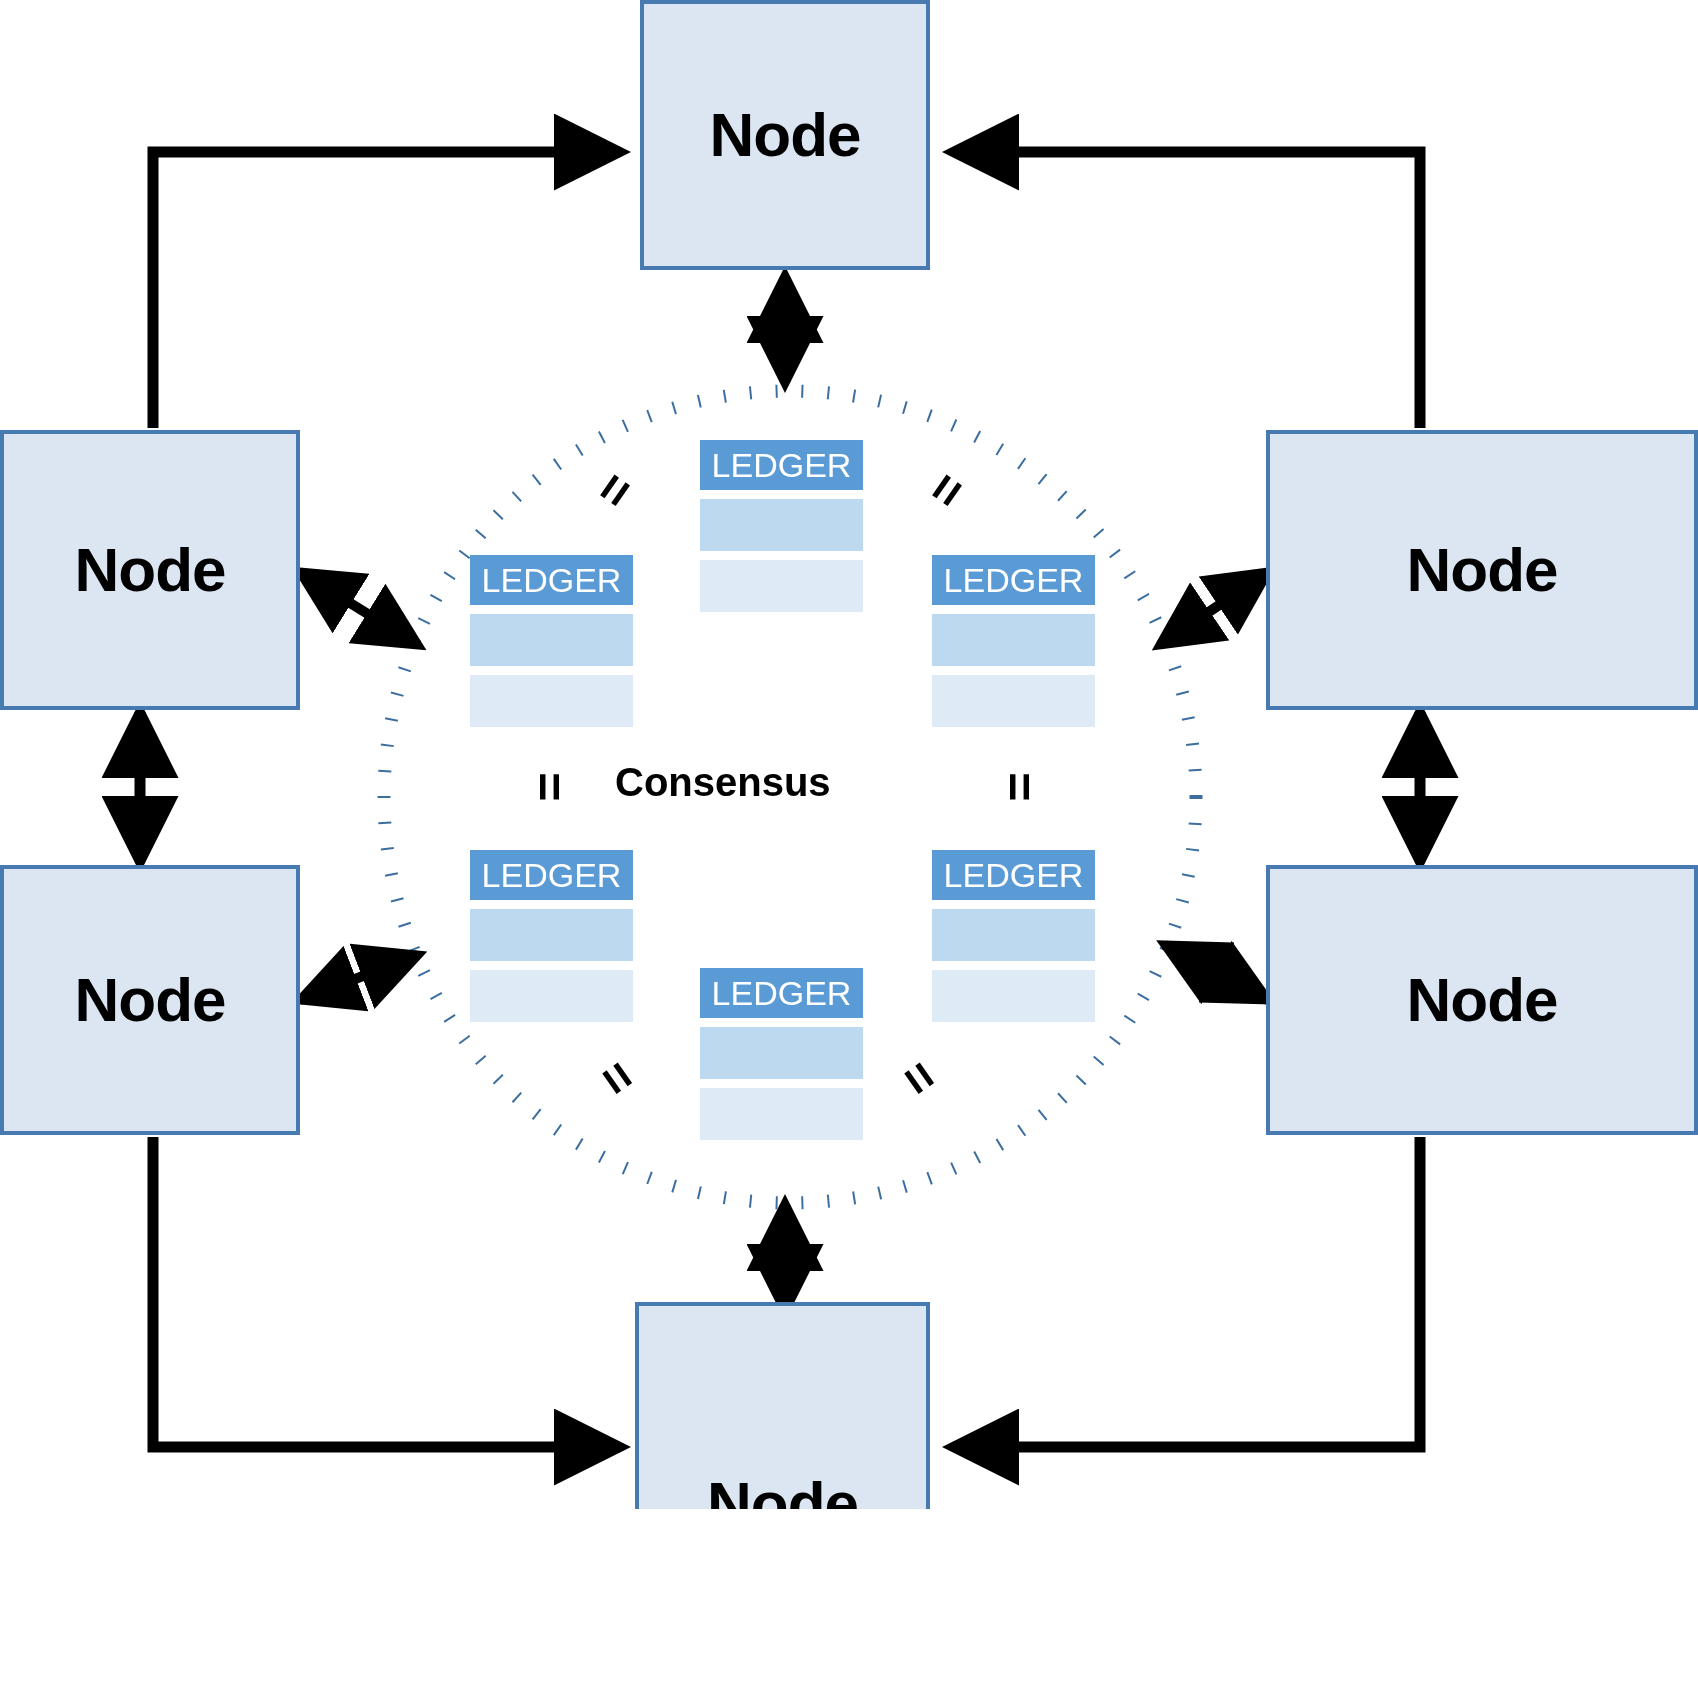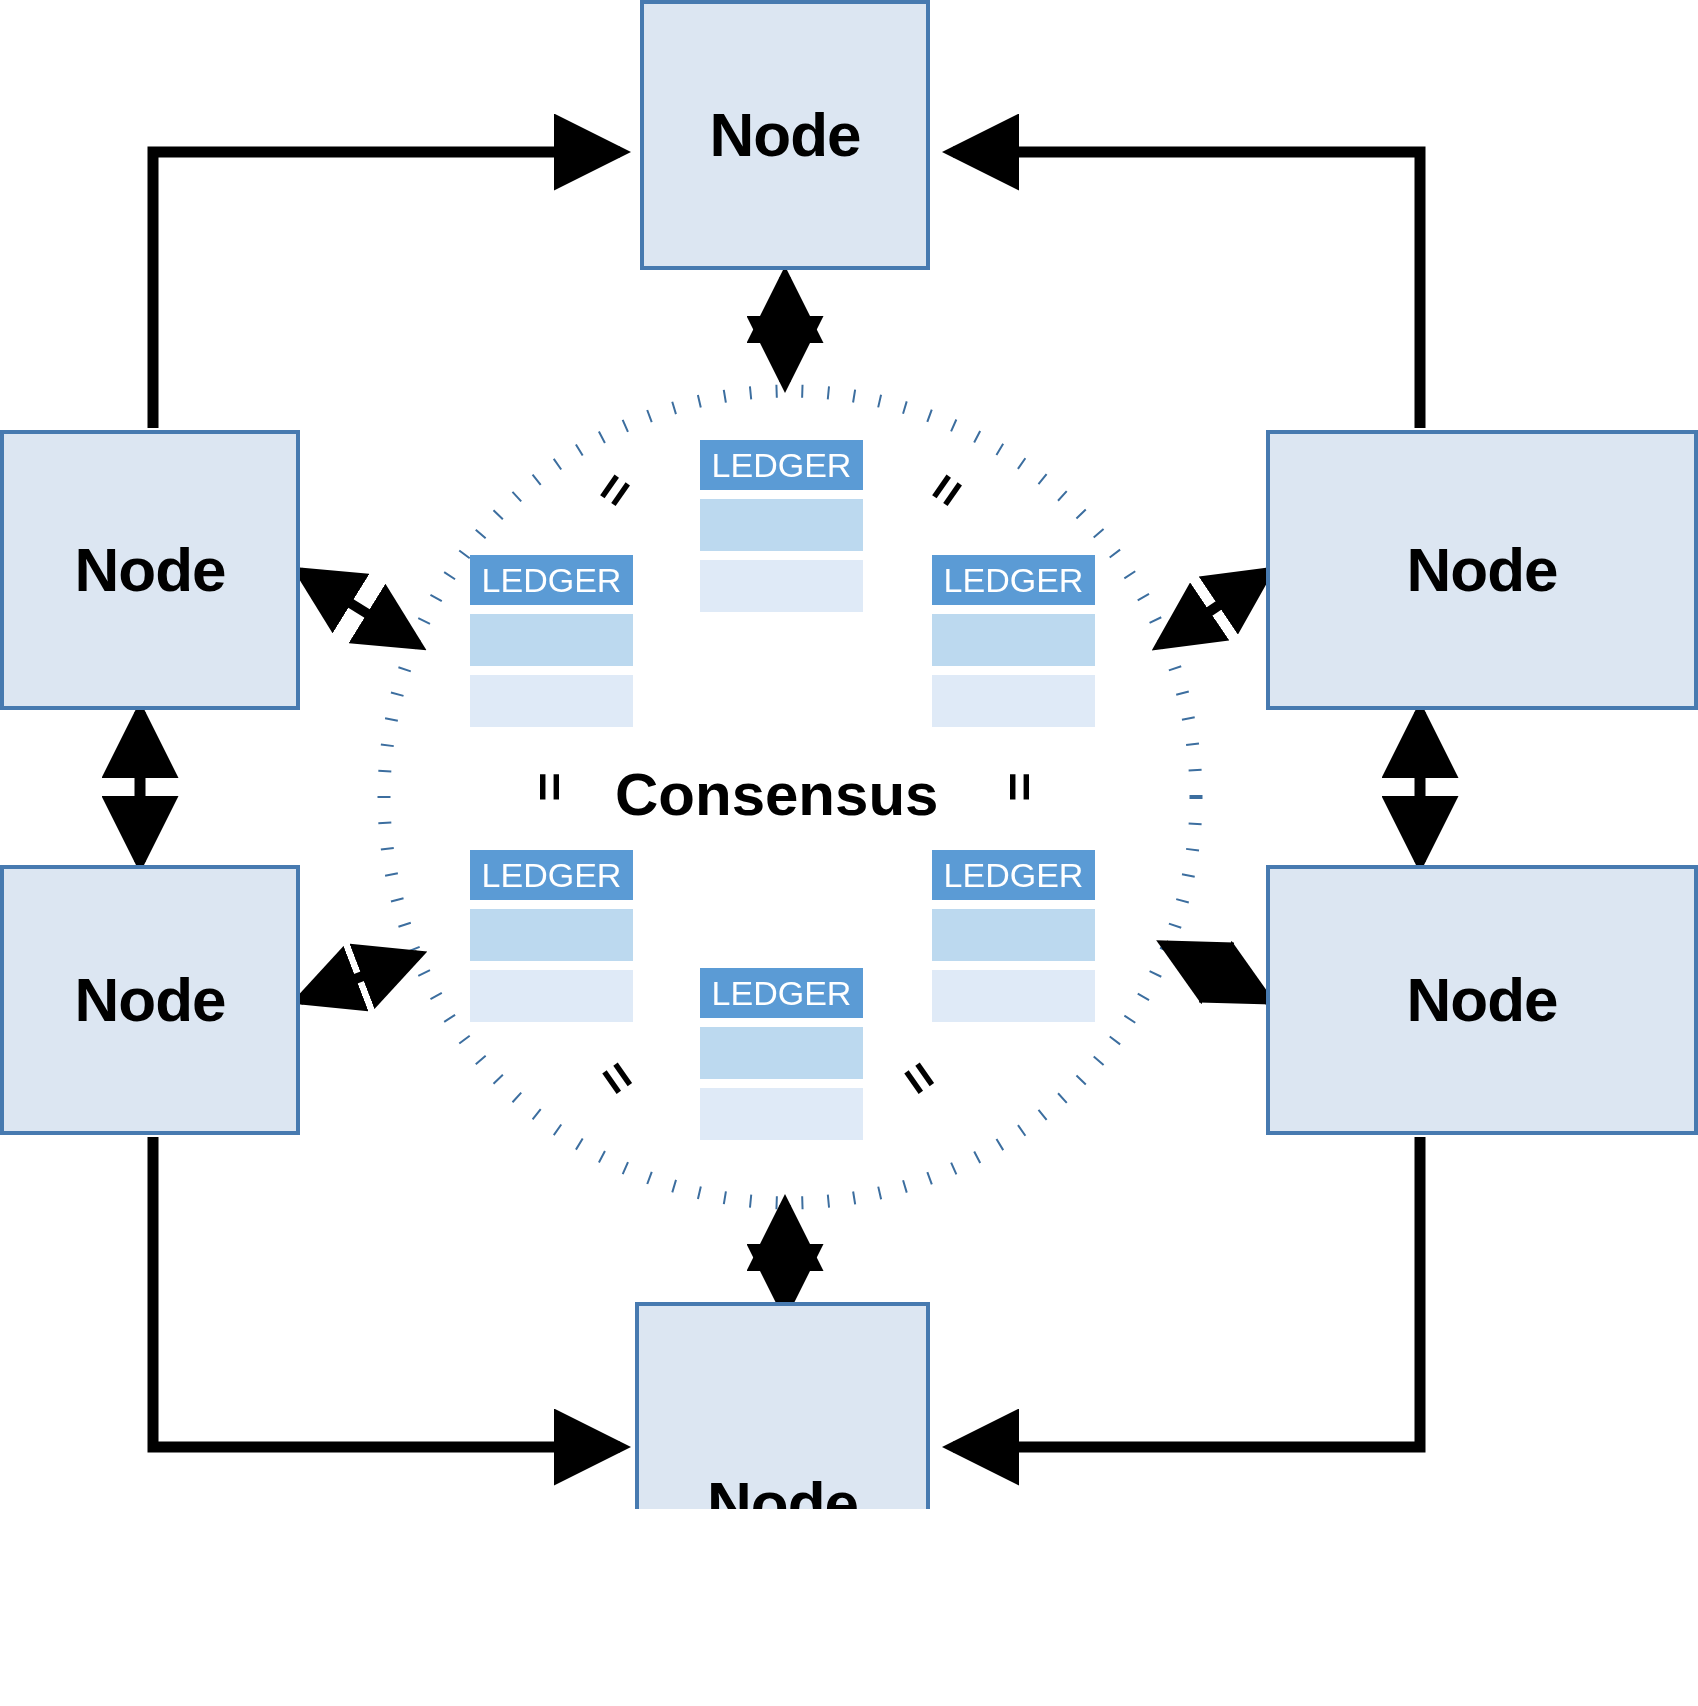--- a/index.html
+++ b/index.html
@@ -65,21 +65,21 @@
   }
   .ledger-row-2 {
     height: 52px;
     background: #dfeaf7;
     margin-top: 9px;
   }
   .consensus-label {
     position: absolute;
     font-family: "Liberation Sans", sans-serif;
     font-weight: bold;
-    font-size: 60px;
+    font-size: 40px;
     color: #000000;
     white-space: nowrap;
   }
   .eq-mark {
     position: absolute;
     font-family: "Liberation Sans", sans-serif;
     font-weight: bold;
     font-size: 50px;
     color: #000000;
     line-height: 1;

